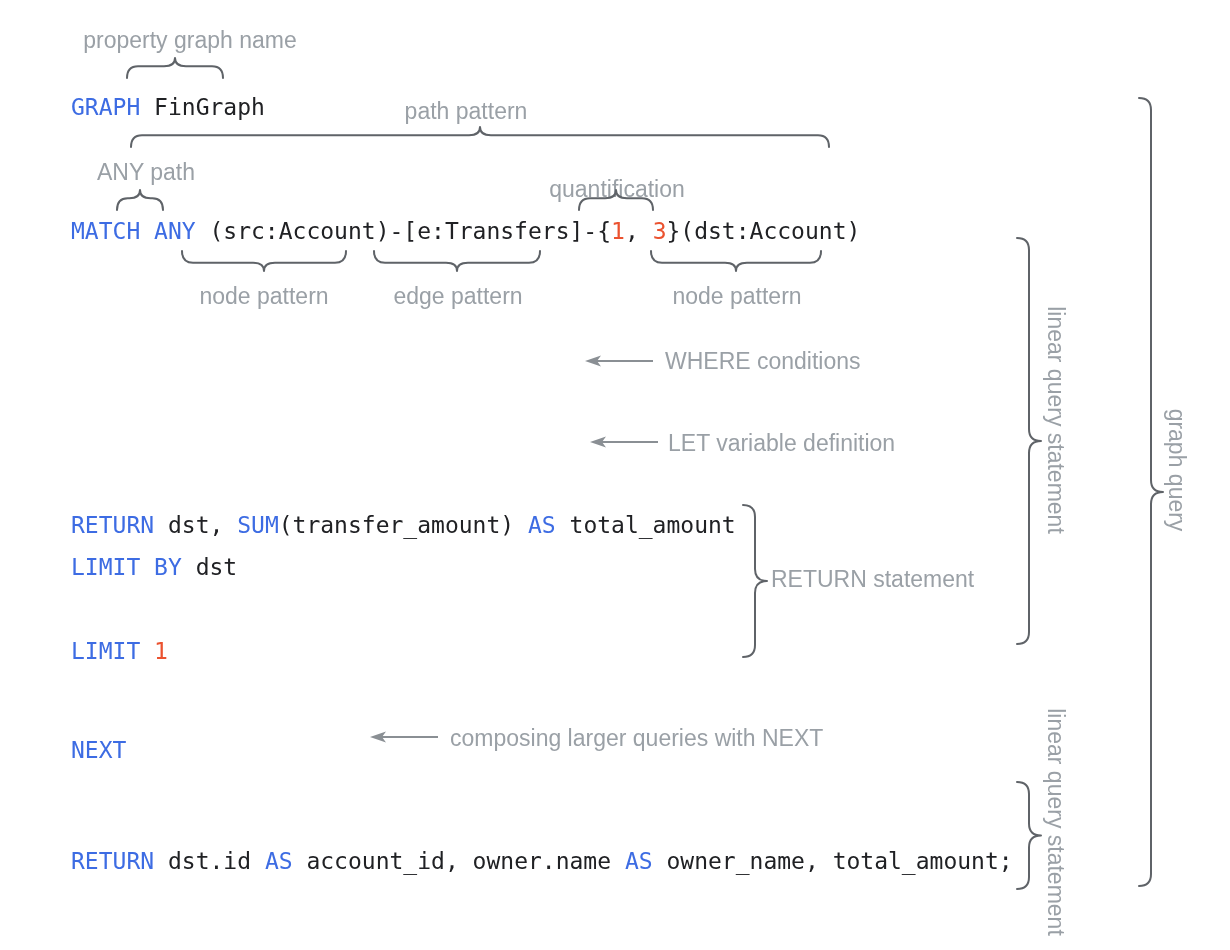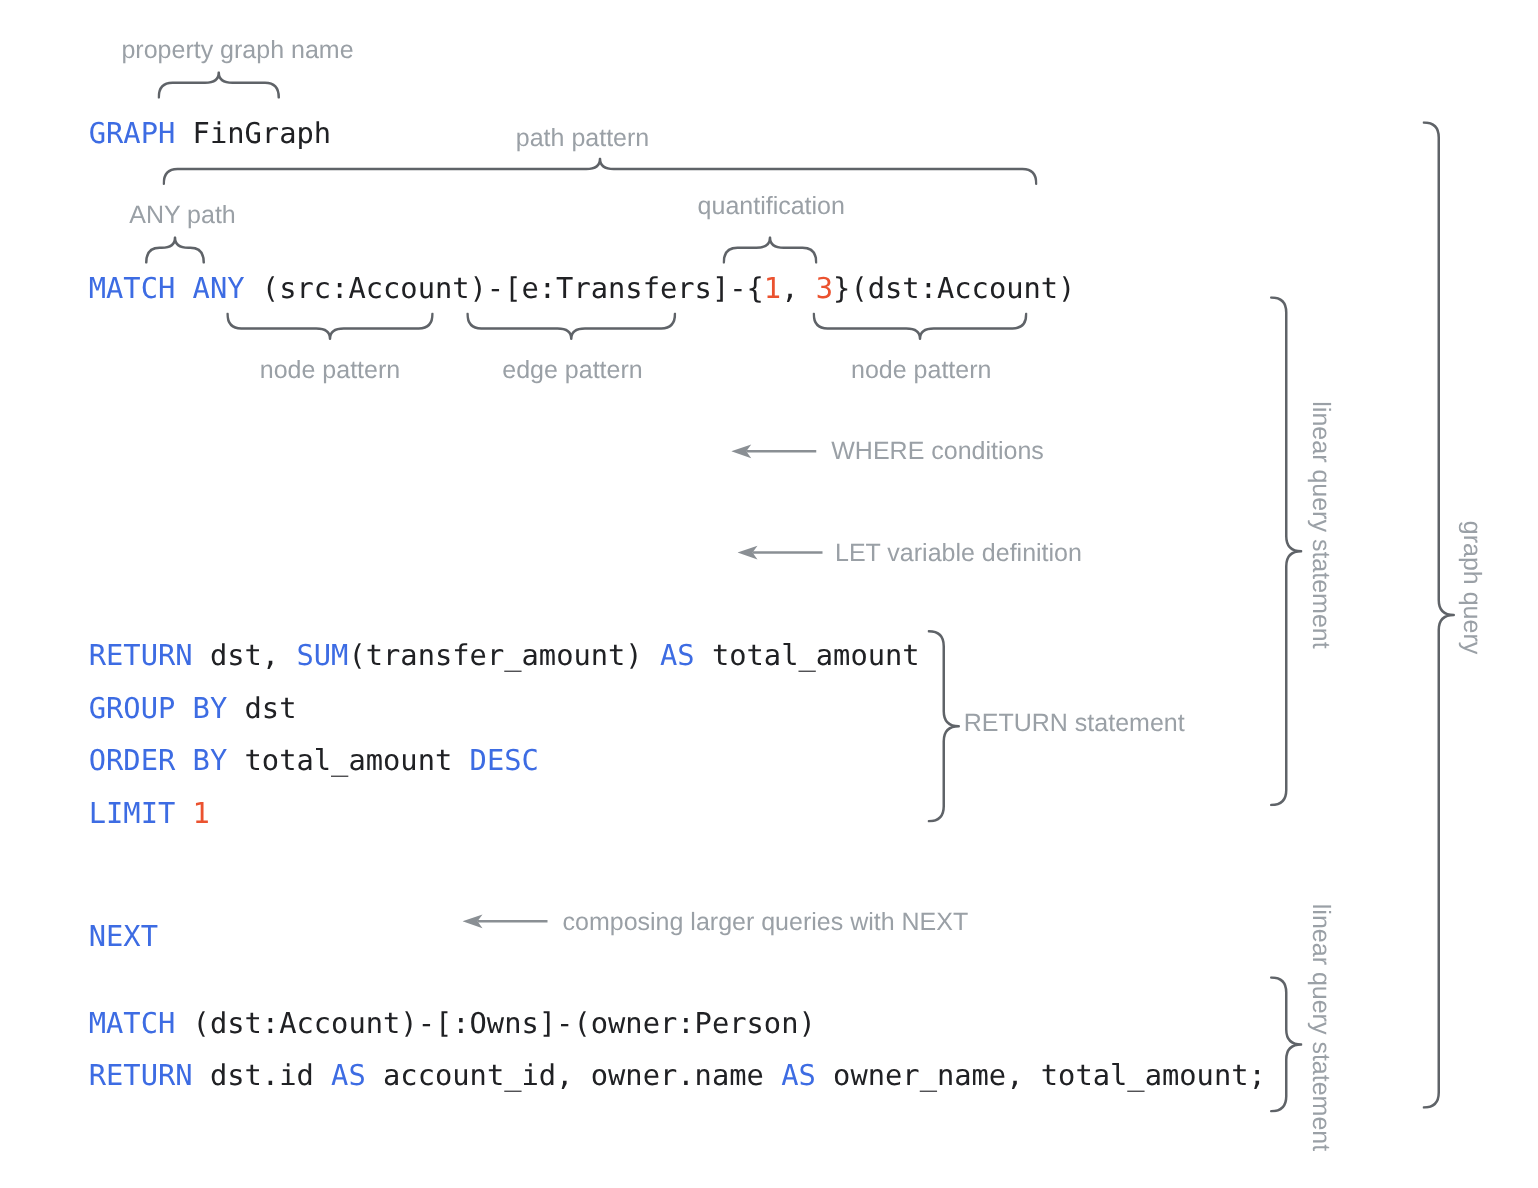--- a/index.html
+++ b/index.html
@@ -13,52 +13,50 @@
     font-family:"DejaVu Sans Mono",monospace;
     font-size:23px;line-height:28px;
     color:var(--code);white-space:pre;margin-left:36px;
   }
   .tk-keyword{color:var(--kw);}
   .tk-number{color:var(--num);}
   .tk-plain{color:var(--code);}
   .ann{
     position:absolute;
     font-family:"Liberation Sans",sans-serif;
-    font-size:20px;line-height:26px;
+    font-size:23px;line-height:26px;
     color:var(--ann);white-space:nowrap;
   }
   .ann.center{transform:translateX(-50%);}
   .ann.vert{
     writing-mode:vertical-rl;
     transform:translate(-50%,-50%);
   }
   .brace{position:absolute;color:var(--brace);}
   .brace svg{display:block;}
   .arrow{position:absolute;color:var(--arrow);}
   .arrow svg{display:block;}
 </style>
 </head>
 <body>
 
 <div class="canvas">
 
   <div class="code" style="left:35px;top:93px"><span class="tk-keyword">GRAPH </span><span class="tk-plain">FinGraph</span></div>
   <div class="code" style="left:35px;top:217px"><span class="tk-keyword">MATCH ANY </span><span class="tk-plain">(src:Account)-[e:Transfers]-{</span><span class="tk-number">1</span><span class="tk-plain">, </span><span class="tk-number">3</span><span class="tk-plain">}(dst:Account)</span></div>
   <div class="code" style="left:35px;top:511px"><span class="tk-keyword">RETURN</span><span class="tk-plain"> dst, </span><span class="tk-keyword">SUM</span><span class="tk-plain">(transfer_amount) </span><span class="tk-keyword">AS</span><span class="tk-plain"> total_amount</span></div>
-  <div class="code" style="left:35px;top:553px"><span class="tk-keyword">GROUP BY</span><span class="tk-plain"> dst</span></div>
-  <div class="code" style="left:35px;top:595px"><span class="tk-keyword">ORDER BY</span><span class="tk-plain"> total_amount </span><span class="tk-keyword">DESC</span></div>
+  <div class="code" style="left:35px;top:553px"><span class="tk-keyword">LIMIT BY</span><span class="tk-plain"> dst</span></div>
   <div class="code" style="left:35px;top:637px"><span class="tk-keyword">LIMIT </span><span class="tk-number">1</span></div>
   <div class="code" style="left:35px;top:736px"><span class="tk-keyword">NEXT</span></div>
-  <div class="code" style="left:35px;top:805px"><span class="tk-keyword">MATCH</span><span class="tk-plain"> (dst:Account)-[:Owns]-(owner:Person)</span></div>
   <div class="code" style="left:35px;top:847px"><span class="tk-keyword">RETURN</span><span class="tk-plain"> dst.id </span><span class="tk-keyword">AS</span><span class="tk-plain"> account_id, owner.name </span><span class="tk-keyword">AS</span><span class="tk-plain"> owner_name, total_amount;</span></div>
 
   <div class="ann center" style="left:190px;top:27px">property graph name</div>
   <div class="ann center" style="left:466px;top:98px">path pattern</div>
   <div class="ann center" style="left:146px;top:159px">ANY path</div>
-  <div class="ann center" style="left:617px;top:152px">quantification</div>
+  <div class="ann center" style="left:617px;top:176px">quantification</div>
   <div class="ann center" style="left:264px;top:283px">node pattern</div>
   <div class="ann center" style="left:458px;top:283px">edge pattern</div>
   <div class="ann center" style="left:737px;top:283px">node pattern</div>
   <div class="ann" style="left:668px;top:430px">LET variable definition</div>
   <div class="ann" style="left:665px;top:348px">WHERE conditions</div>
   <div class="ann" style="left:771px;top:566px">RETURN statement</div>
   <div class="ann" style="left:450px;top:725px">composing larger queries with NEXT</div>
   <div class="ann vert" style="left:1056px;top:420px">linear query statement</div>
   <div class="ann vert" style="left:1056px;top:822px">linear query statement</div>
   <div class="ann vert" style="left:1177px;top:470px">graph query</div>

